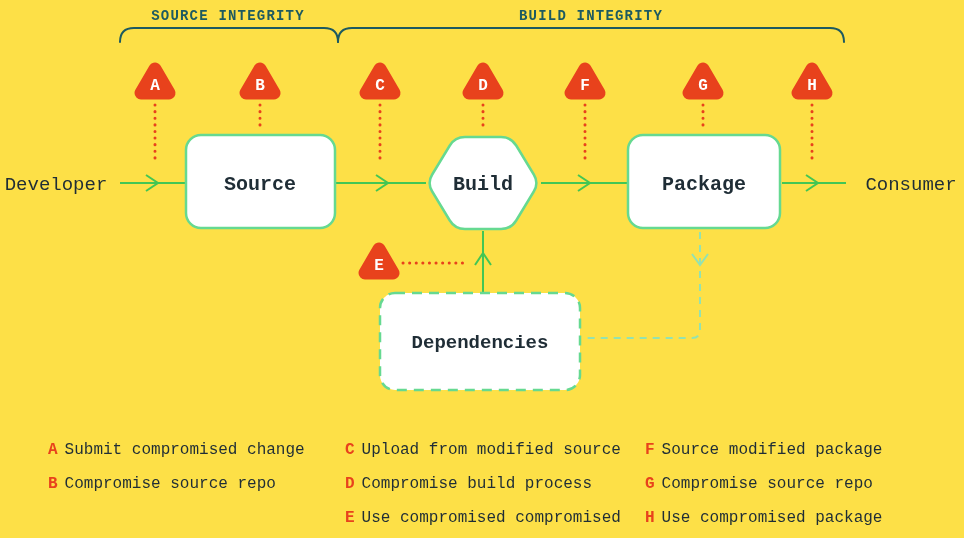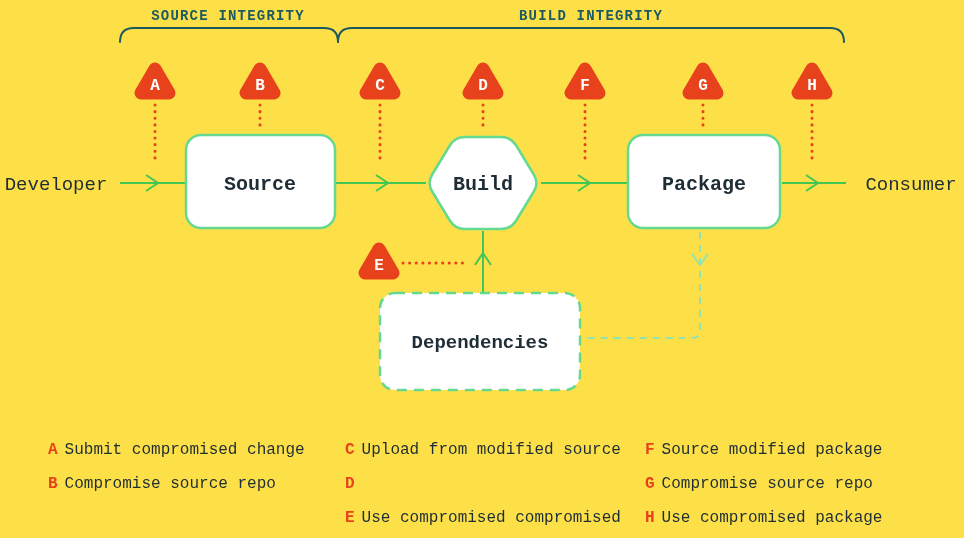--- a/index.html
+++ b/index.html
@@ -120,20 +120,21 @@
         <span class="legend-text">Compromise source repo</span>
       </div>
     </div>
     <div class="legend-col c2">
       <div class="legend-row">
         <span class="legend-letter">C</span>
         <span class="legend-text">Upload from modified source</span>
       </div>
       <div class="legend-row">
         <span class="legend-letter">D</span>
+        <span class="legend-text">Compromise build process</span>
       </div>
       <div class="legend-row">
         <span class="legend-letter">E</span>
         <span class="legend-text">Use compromised compromised</span>
       </div>
     </div>
     <div class="legend-col c3">
       <div class="legend-row">
         <span class="legend-letter">F</span>
         <span class="legend-text">Source modified package</span>

